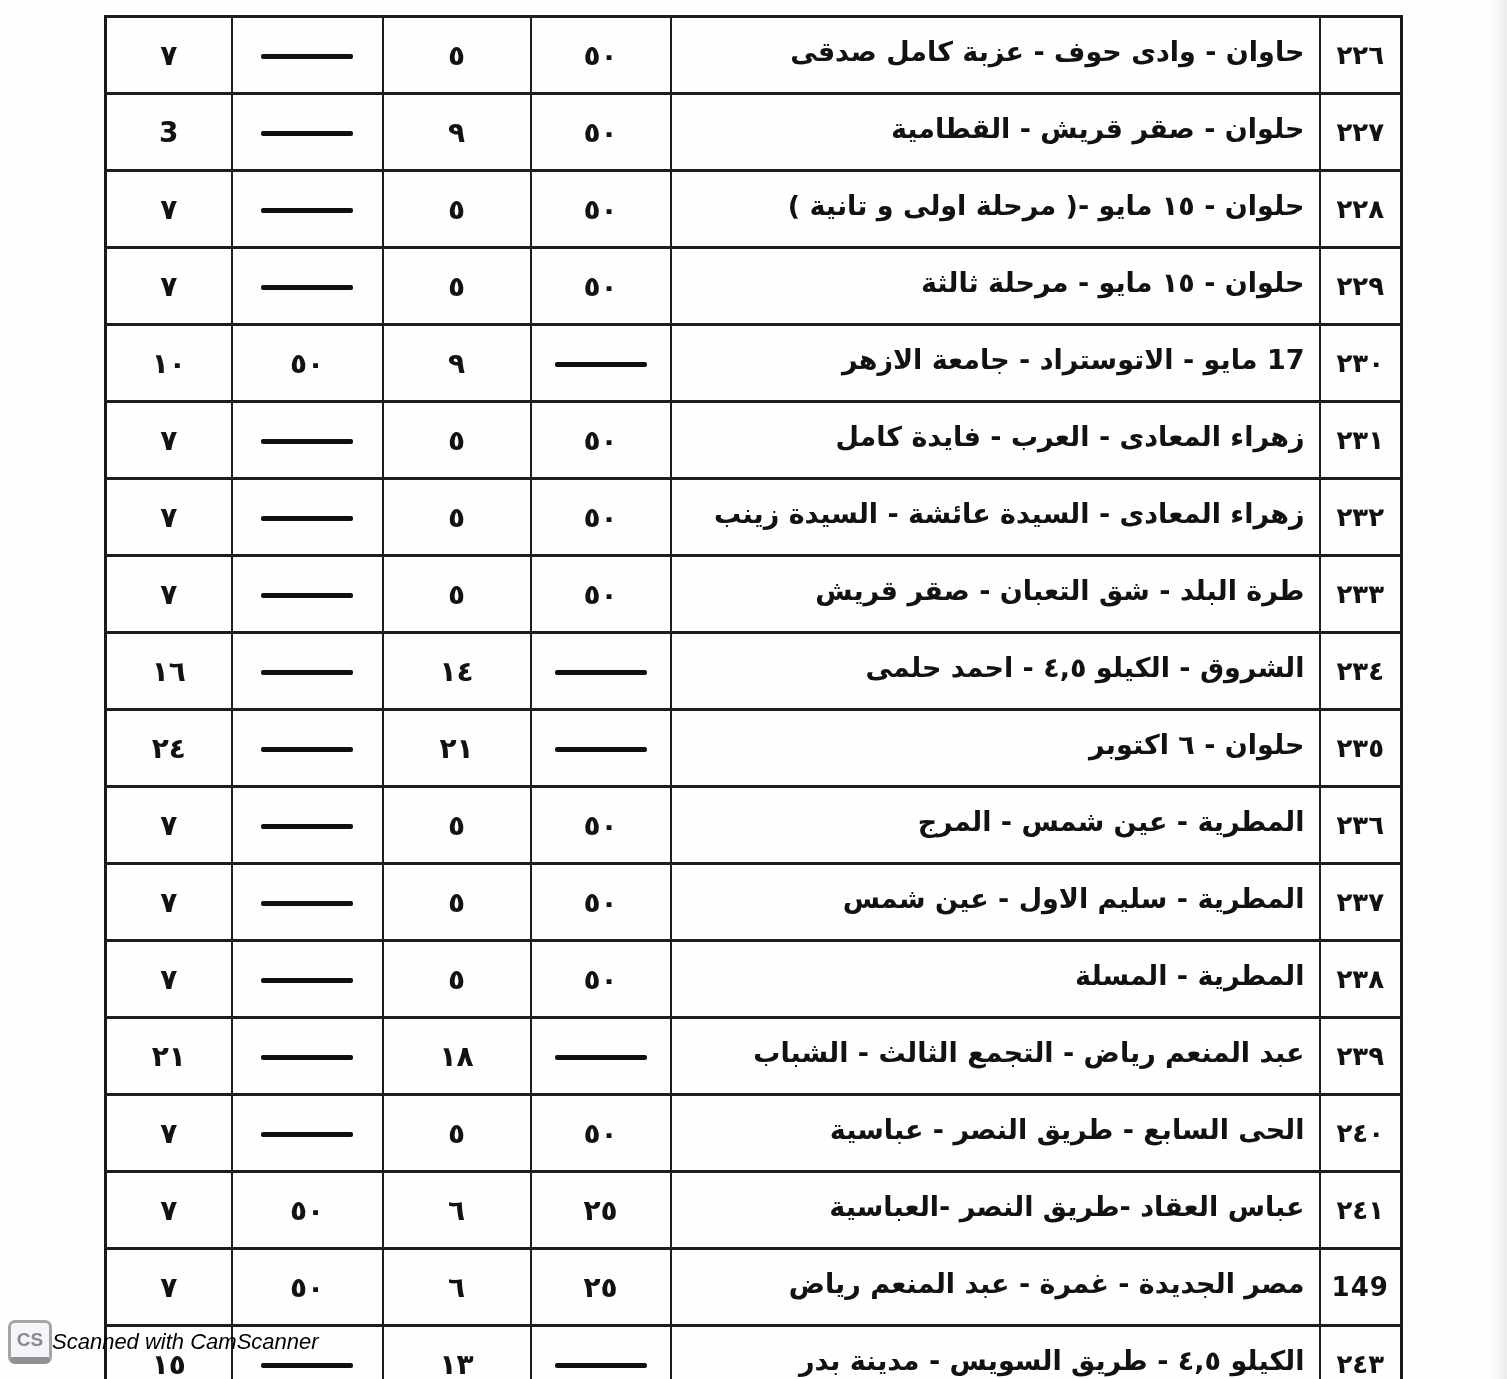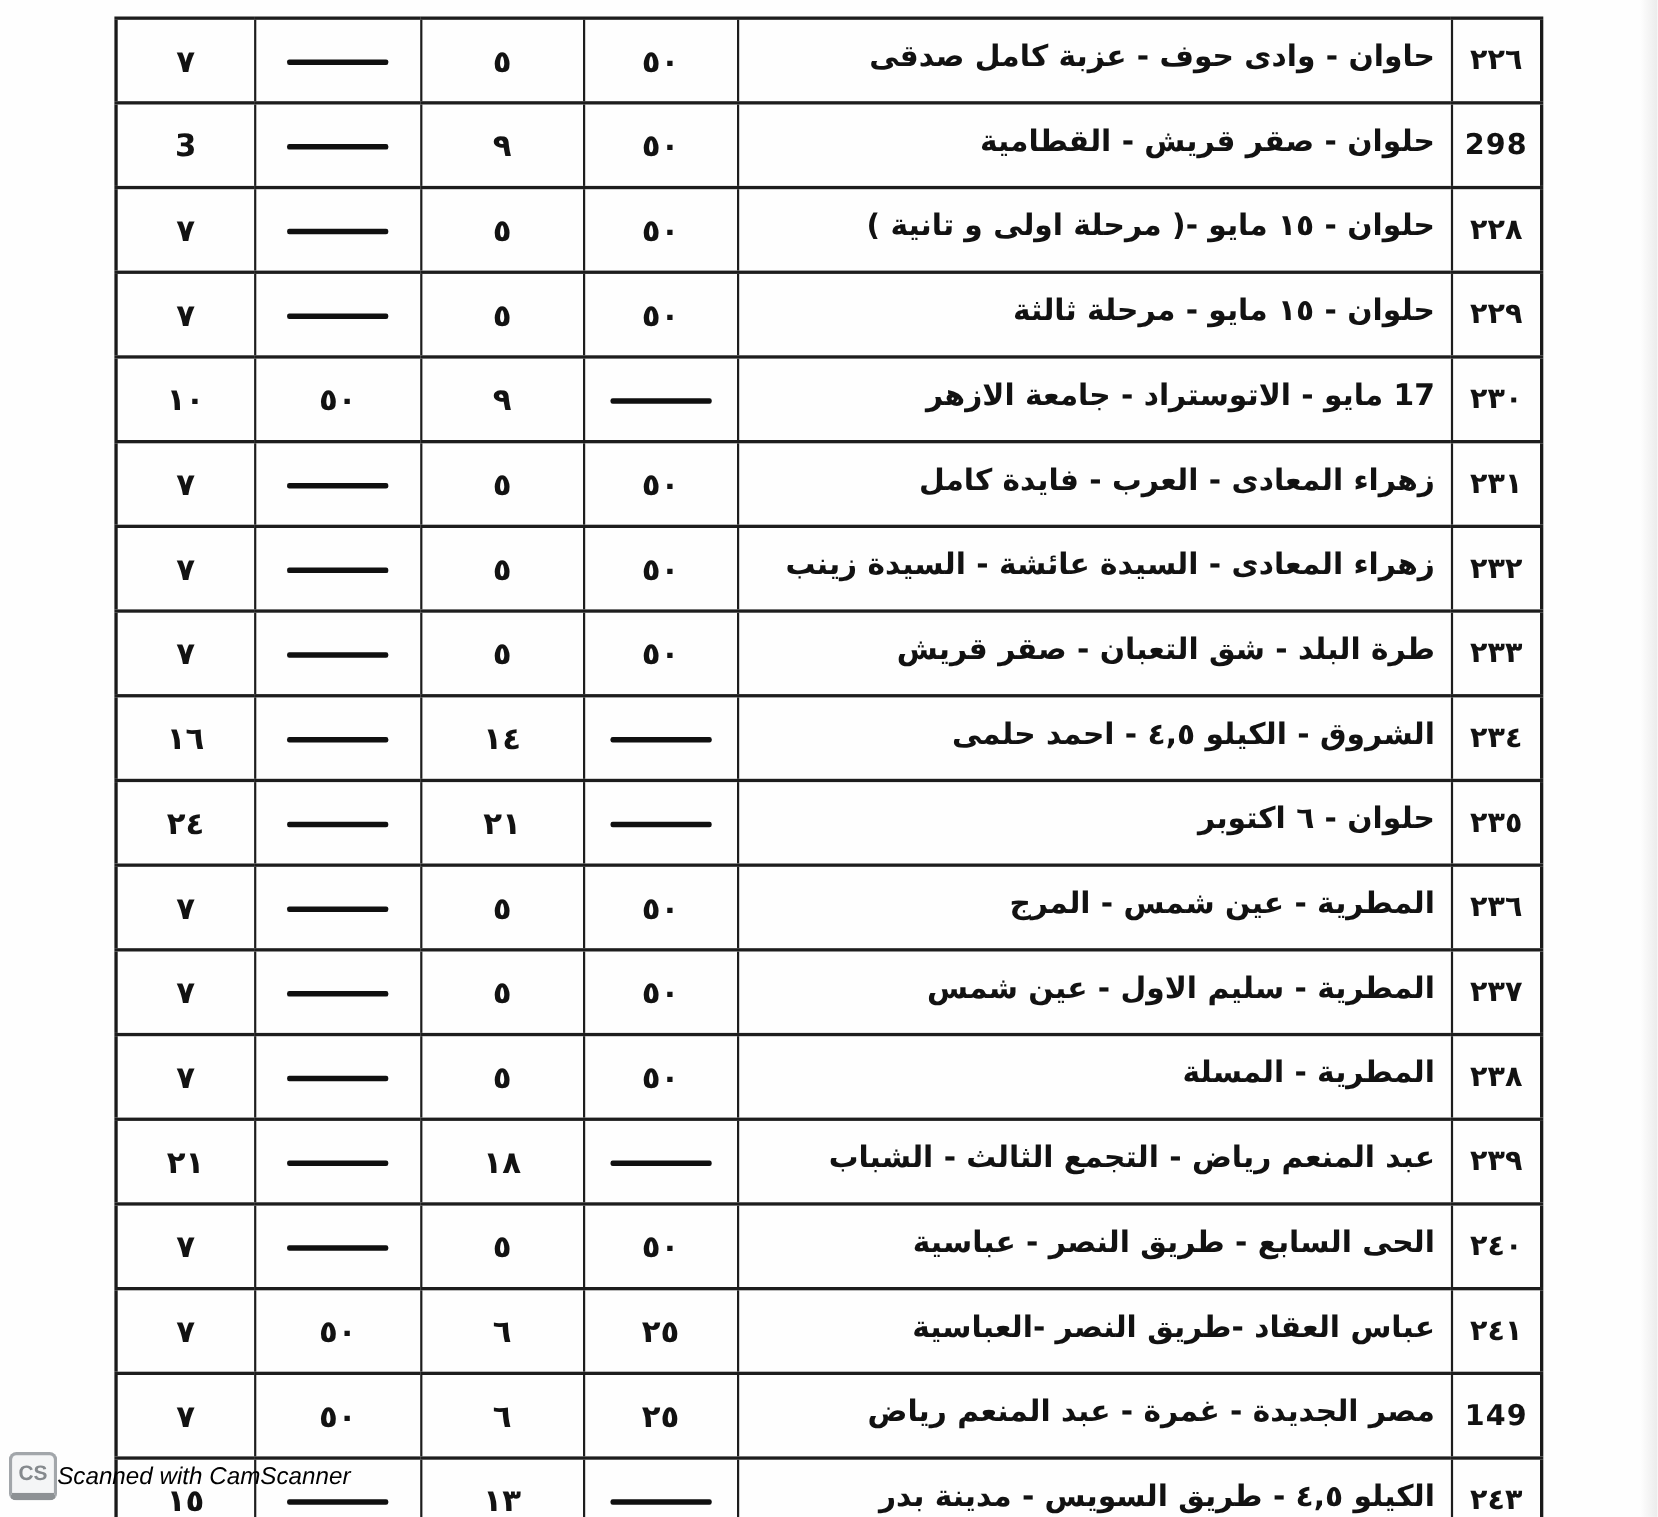--- a/index.html
+++ b/index.html
@@ -88,21 +88,21 @@
     <tbody>
         <tr>
     <td class="no">٢٢٦</td>
     <td class="route">حاوان - وادى حوف - عزبة كامل صدقى</td>
     <td class="fare">٥٠</td>
     <td class="fare">٥</td>
     <td class="fare"><span class="dashbar"></span></td>
     <td class="fare">٧</td>
   </tr>
         <tr>
-    <td class="no">298</td>
+    <td class="no">٢٢٧</td>
     <td class="route">حلوان - صقر قريش - القطامية</td>
     <td class="fare">٥٠</td>
     <td class="fare">٩</td>
     <td class="fare"><span class="dashbar"></span></td>
     <td class="fare">3</td>
   </tr>
         <tr>
     <td class="no">٢٢٨</td>
     <td class="route">حلوان - ١٥ مايو -( مرحلة اولى و تانية )</td>
     <td class="fare">٥٠</td>

